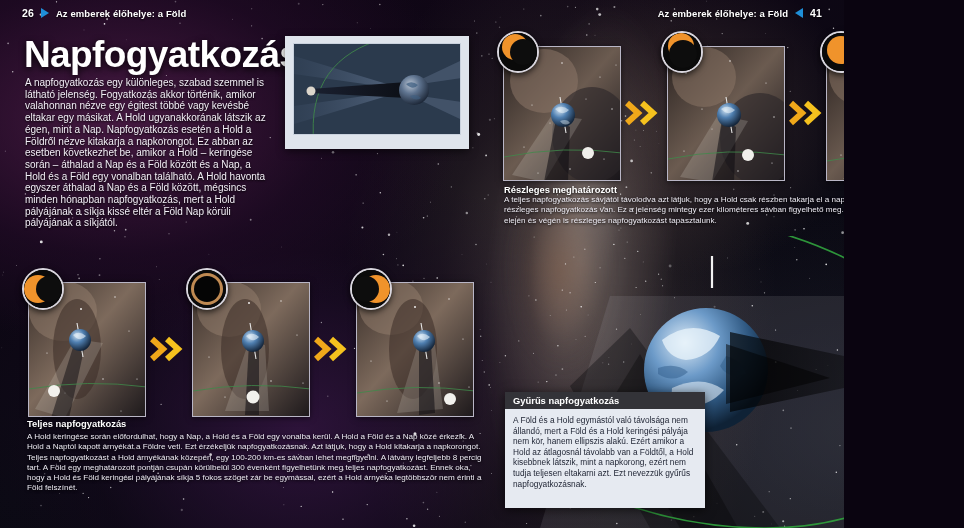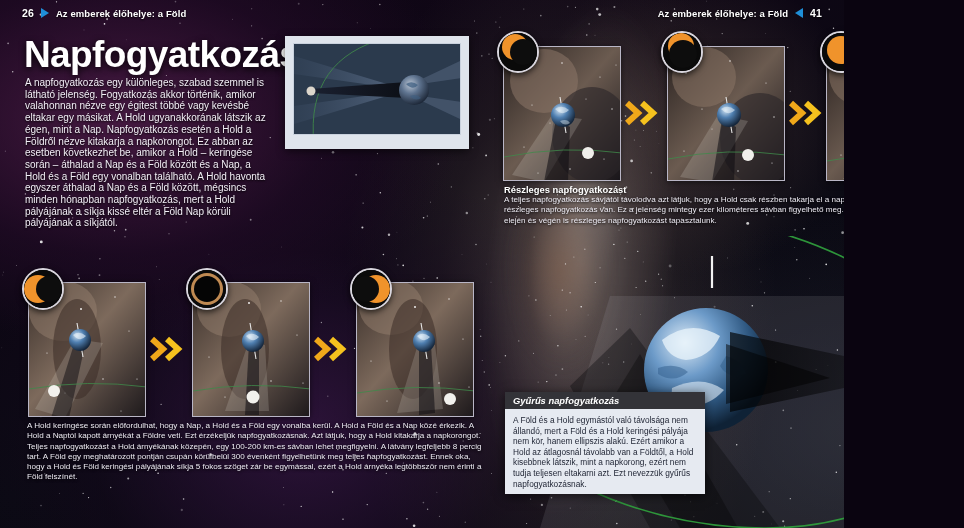--- a/index.html
+++ b/index.html
@@ -760,21 +760,21 @@
   </div>
   <div class="badge" style="left:820px;top:31px;width:38px;height:38px;">
     <svg width="38" height="38" viewBox="0 0 38 38">
         <rect width="38" height="38" fill="#0a0a0a"></rect>
       <circle cx="19" cy="17" r="14" fill="#f0932b"></circle>
         <circle cx="31" cy="30" r="9" fill="#0d0d0d"></circle>
       </svg>
   </div>
 
   <div style="position:absolute;left:504px;top:184px;width:438px;">
-    <div class="sec-h">Részleges napfogyatkozást</div>
+    <div class="sec-h">Részleges meghatározott</div>
     <div class="sec-p" style="margin-top:0;">A teljes napfogyatkozás sávjától távolodva azt látjuk, hogy a Hold csak részben takarja el a napkorongot, ilyenkor részleges napfogyatkozás van. Ez a jelenség mintegy ezer kilométeres sávban figyelhető meg. A teljes napfogyatkozás elején és végén is részleges napfogyatkozást tapasztalunk.</div>
   </div>
 
   <div class="fig" style="left:28px;top:282px;width:118px;height:135px;">
     <svg class="figimg" width="118" height="135" viewBox="0 0 118 135" preserveAspectRatio="none">
       <defs>
         <linearGradient id="sky2" x1="0" y1="0" x2="1" y2="1">
           <stop offset="0%" stop-color="#3a2f2a"></stop>
             <stop offset="45%" stop-color="#7d6a5c"></stop>
             <stop offset="100%" stop-color="#1b171a"></stop>
@@ -881,20 +881,21 @@
   </div>
   <div class="badge" style="left:350px;top:268px;width:38px;height:38px;">
     <svg width="38" height="38" viewBox="0 0 38 38">
         <rect width="38" height="38" fill="#0a0a0a"></rect>
       <circle cx="24" cy="19" r="14" fill="#f0932b"></circle>
         <circle cx="14" cy="19" r="13" fill="#0d0d0d"></circle>
       </svg>
   </div>
 
   <div style="position:absolute;left:27px;top:418px;width:460px;">
+    <div class="sec-h">Teljes napfogyatkozás</div>
     <div class="sec-p" style="margin-top:3px;">A Hold keringése során előfordulhat, hogy a Nap, a Hold és a Föld egy vonalba kerül. A Hold a Föld és a Nap közé érkezik. A Hold a Naptól kapott árnyékát a Földre veti. Ezt érzékeljük napfogyatkozásnak. Azt látjuk, hogy a Hold kitakarja a napkorongot. Teljes napfogyatkozást a Hold árnyékának közepén, egy 100-200 km-es sávban lehet megfigyelni. A látvány legfeljebb 8 percig tart. A Föld egy meghatározott pontján csupán körülbelül 300 évenként figyelhetünk meg teljes napfogyatkozást. Ennek oka, hogy a Hold és Föld keringési pályájának síkja 5 fokos szöget zár be egymással, ezért a Hold árnyéka legtöbbször nem érinti a Föld felszínét.</div>
   </div>
 
   <svg style="position:absolute;left:530px;top:236px;width:434px;height:292px;" width="434" height="292" viewBox="0 0 434 292">
     <defs>
       <radialGradient id="earthBig" cx="33%" cy="28%" r="72%">
         <stop offset="0%" stop-color="#dceaf6"></stop>
           <stop offset="38%" stop-color="#6c9ac8"></stop>
         <stop offset="72%" stop-color="#2e5780"></stop>
           <stop offset="100%" stop-color="#0f2236"></stop>
@@ -929,22 +930,22 @@
 
     <line x1="340" y1="106" x2="352" y2="130" stroke="#f2f2f2" stroke-width="2"></line>
     <line x1="358" y1="180" x2="370" y2="202" stroke="#f2f2f2" stroke-width="2"></line>
     <circle cx="355" cy="158" r="37" fill="url(#moonBig)"></circle>
     <circle cx="344" cy="146" r="4.5" fill="#c9c8c3" opacity=".6"></circle>
     <circle cx="366" cy="172" r="6" fill="#cac9c4" opacity=".5"></circle>
     <circle cx="358" cy="140" r="3" fill="#cbcac5" opacity=".5"></circle>
   </svg>
 
   <div class="card2" style="left:505px;top:392px;width:200px;">
-    <div class="card-hd" style="background:#333338;padding:3px 8px;font-style:italic;">Gyűrűs napfogyatkozás</div>
-    <div style="background:#e6eaf1;padding:6px 8px 5px 8px;">
+    <div class="card-hd" style="background:#333338;padding:3px 8px;">Gyűrűs napfogyatkozás</div>
+    <div style="background:#e6eaf1;padding:6px 8px 19px 8px;">
       <div class="card-txt">A Föld és a Hold egymástól való távolsága nem állandó, mert a Föld és a Hold keringési pályája nem kör, hanem ellipszis alakú. Ezért amikor a Hold az átlagosnál távolabb van a Földtől, a Hold kisebbnek látszik, mint a napkorong, ezért nem tudja teljesen eltakarni azt. Ezt nevezzük gyűrűs napfogyatkozásnak.</div>
     </div>
   </div>
 
   <div class="qr" style="left:899px;top:464px;width:42px;height:42px;">
     <svg width="36" height="36" viewBox="0 0 21 21" shape-rendering="crispEdges">
       <rect width="21" height="21" fill="#fff"></rect>
       <g fill="#000" id="qrcells">
           <rect x="8" y="0" width="1" height="1"></rect>
           <rect x="10" y="0" width="1" height="1"></rect>

